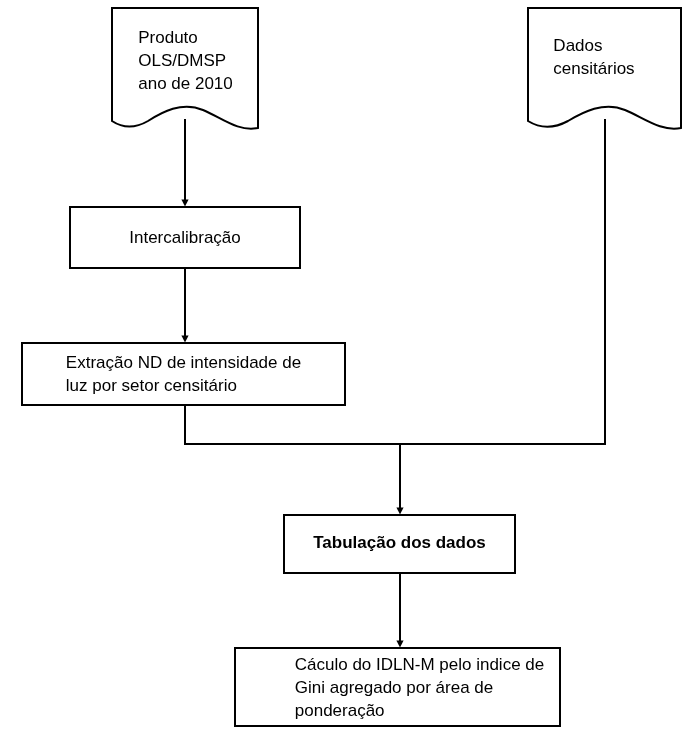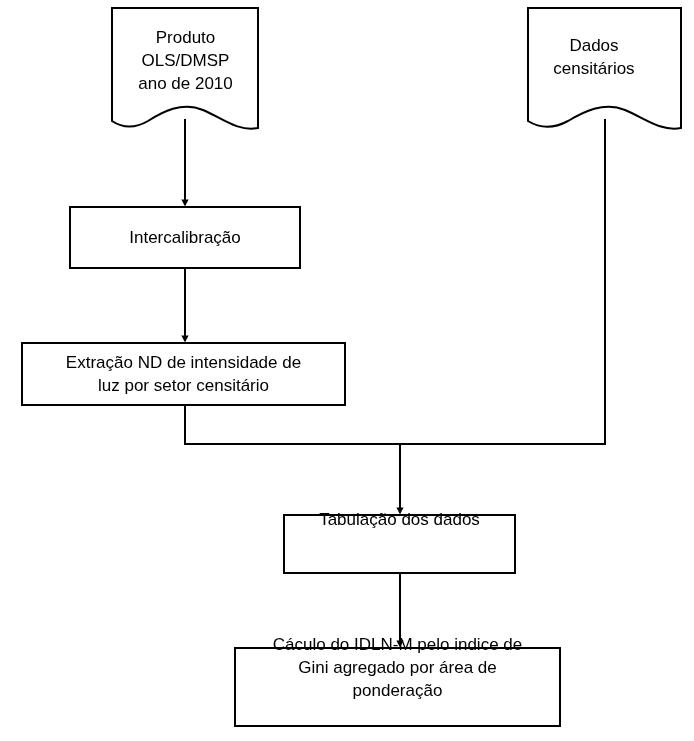--- a/index.html
+++ b/index.html
@@ -24,21 +24,21 @@
     top: 0;
     width: 694px;
     height: 741px;
     display: block;
   }
   .node-label {
     position: absolute;
     display: flex;
     align-items: center;
     justify-content: center;
-    text-align: center;
+    text-align: left;
     color: #000000;
     font-family: "Liberation Sans", sans-serif;
     font-size: 17px;
     line-height: 23px;
     white-space: pre-line;
     pointer-events: none;
   }
   
   #label-doc-source {
     left: 112px;
@@ -63,30 +63,32 @@
   
   #label-proc-extract {
     left: 22px;
     top: 343px;
     width: 323px;
     height: 62px;
   }
   
   #label-proc-tabulate {
     left: 284px;
-    top: 492px;
+    top: 515px;
     width: 231px;
     height: 55px;
+    font-weight: bold;
   }
   
   #label-proc-calculate {
     left: 235px;
-    top: 628px;
+    top: 648px;
     width: 325px;
     height: 78px;
+    padding-left: 22px;
   }
 </style>
 </head>
 <body>
 
 <div id="flow-root">
 
   <svg id="flow-svg" viewBox="0 0 694 741" xmlns="http://www.w3.org/2000/svg">
     <defs>
       <marker id="arrowhead" markerWidth="9" markerHeight="9" refX="4.2" refY="4.2" orient="auto" markerUnits="userSpaceOnUse">

